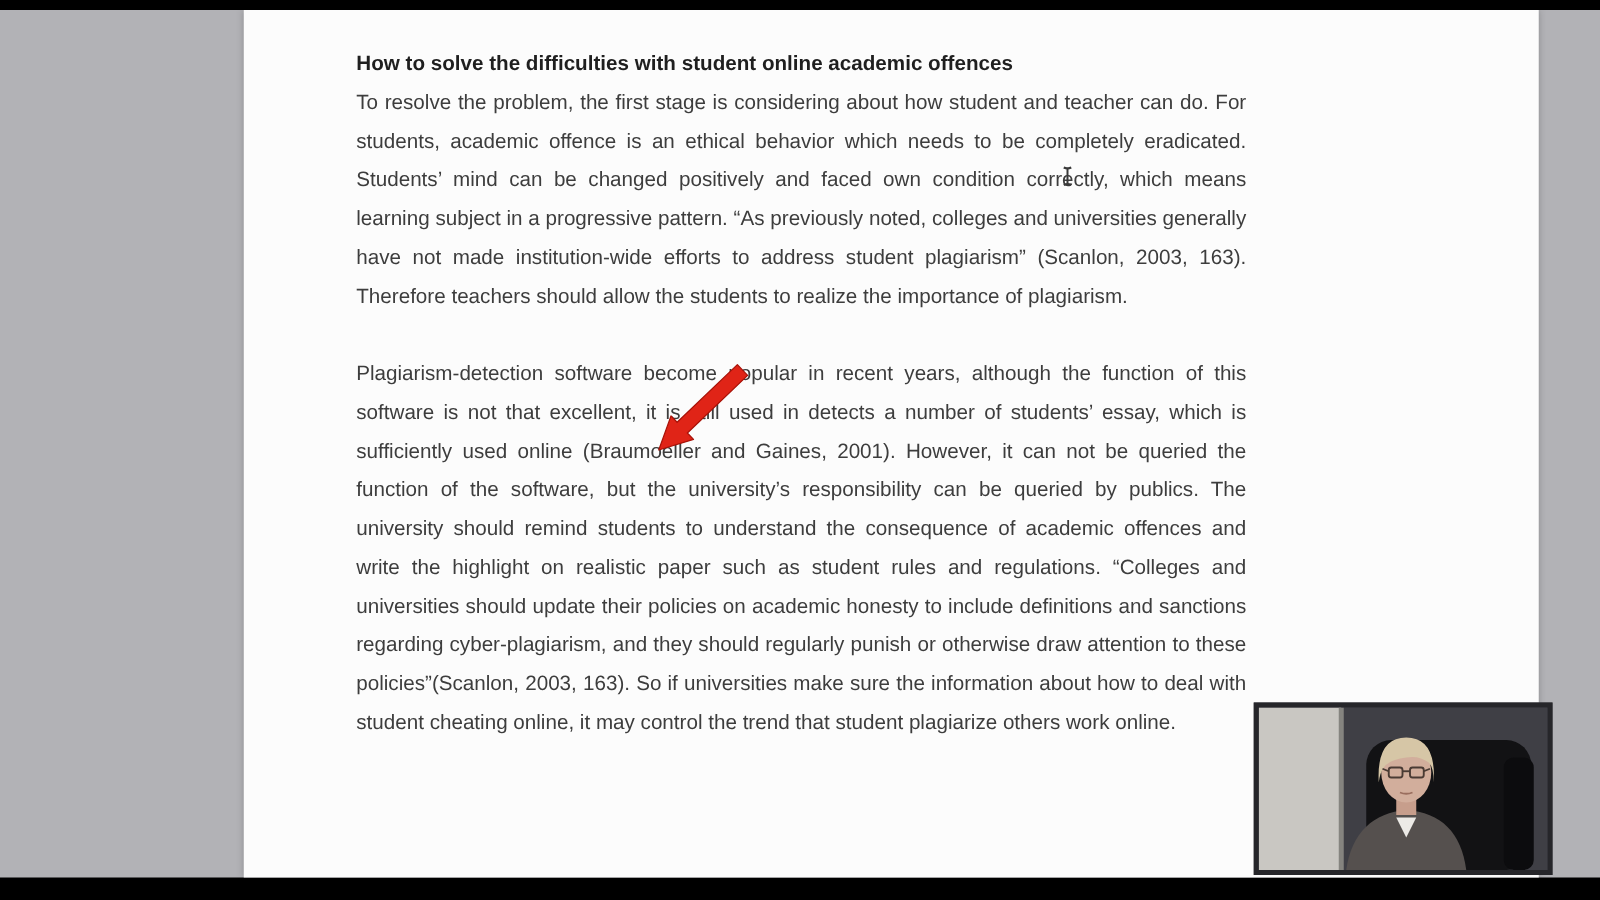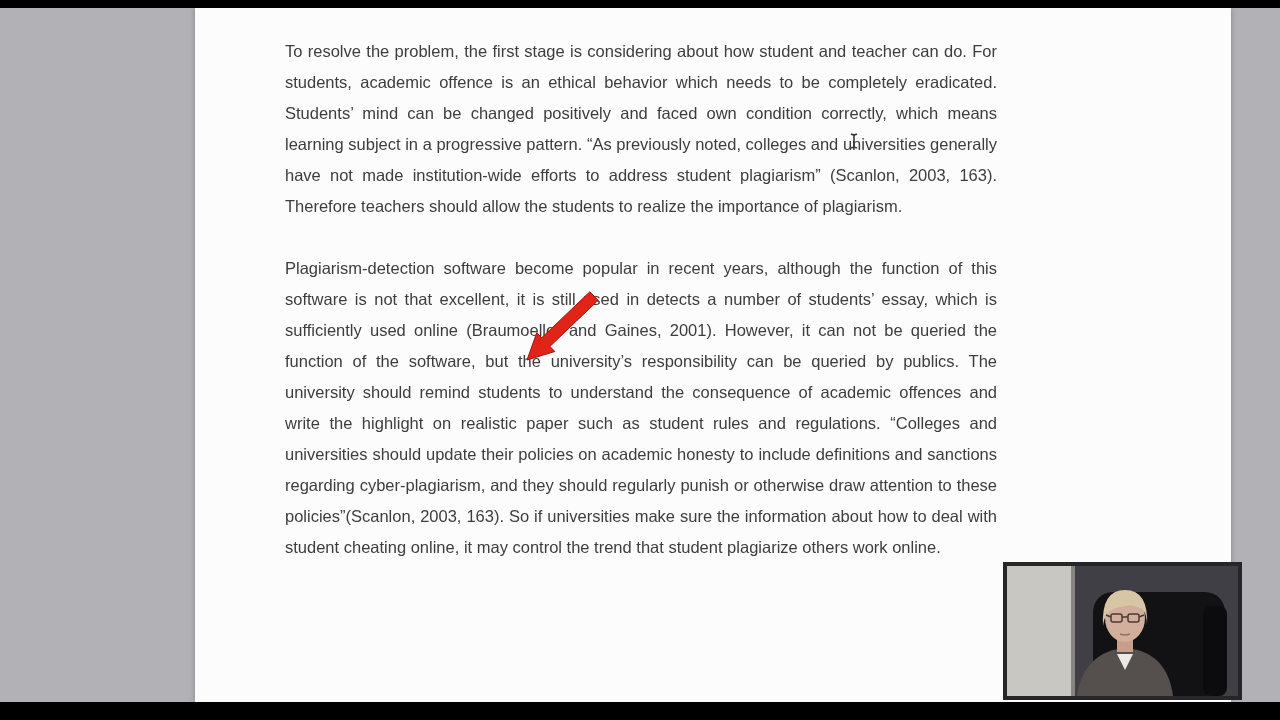--- a/index.html
+++ b/index.html
@@ -68,20 +68,21 @@
   }
   .webcam svg { display: block; }
 </style>
 </head>
 <body>
 
 <div class="stage">
 
   <div class="page">
     <div class="content">
+      <div class="heading">How to solve the difficulties with student online academic offences</div>
       <p class="para">To resolve the problem, the first stage is considering about how student and teacher can do. For students, academic offence is an ethical behavior which needs to be completely eradicated. Students’ mind can be changed positively and faced own condition correctly, which means learning subject in a progressive pattern. “As previously noted, colleges and universities generally have not made institution-wide efforts to address student plagiarism” (Scanlon, 2003, 163). Therefore teachers should allow the students to realize the importance of plagiarism.</p>
       <p class="para second">Plagiarism-detection software become popular in recent years, although the function of this software is not that excellent, it is still used in detects a number of students’ essay, which is sufficiently used online (Braumoeller and Gaines, 2001). However, it can not be queried the function of the software, but the university’s responsibility can be queried by publics. The university should remind students to understand the consequence of academic offences and write the highlight on realistic paper such as student rules and regulations. “Colleges and universities should update their policies on academic honesty to include definitions and sanctions regarding cyber-plagiarism, and they should regularly punish or otherwise draw attention to these policies”(Scanlon, 2003, 163). So if universities make sure the information about how to deal with student cheating online, it may control the trend that student plagiarize others work online.</p>
     </div>
   </div>
 
   <svg class="arrow-annotation" viewBox="0 0 95 85">
     <polygon points="74.9,5.7 26.7,51.8 21.8,46.7 12,74 39.8,65.5 34.9,60.4 83.1,14.3" stroke="#a81208" stroke-width="1" stroke-linejoin="round" fill="#e02417"></polygon>
   </svg>
 
   <svg class="text-cursor" viewBox="0 0 12 18">

